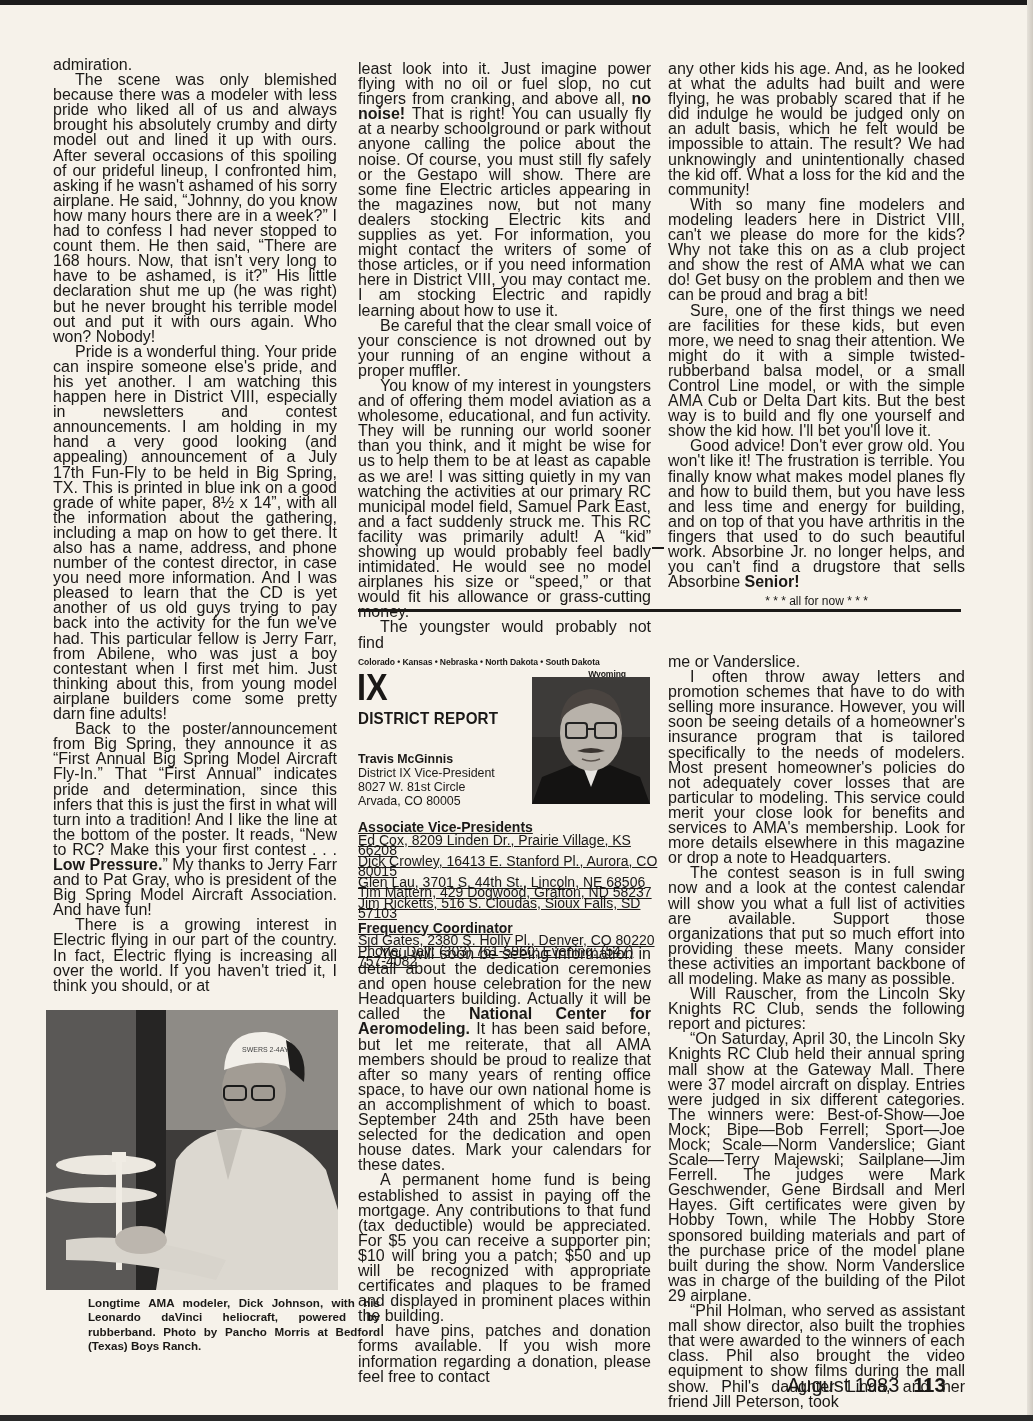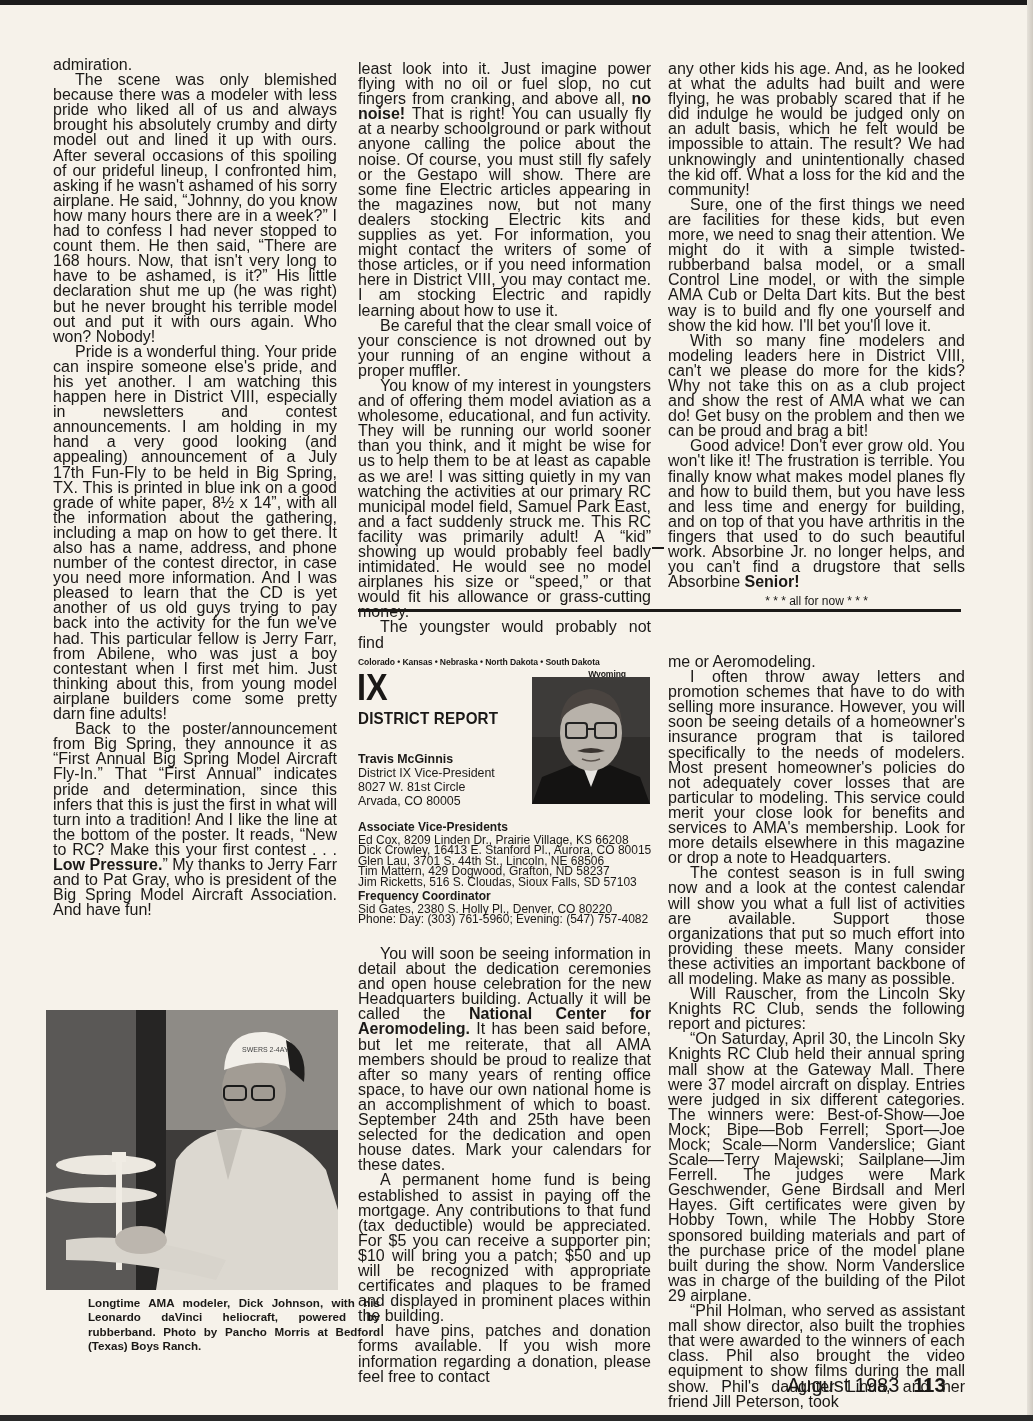--- a/index.html
+++ b/index.html
@@ -27,21 +27,21 @@
   .stars { position: absolute; left: 668px; top: 575px; width: 297px; text-align: center; font-size: 12px; margin-top: 19px; }
   .rule { position: absolute; left: 358px; top: 609px; width: 603px; height: 3px; background: #1c1a18; }
 
   .states { position: absolute; left: 358px; top: 656px; width: 268px; font-size: 8.6px; font-weight: bold; line-height: 12px; letter-spacing: -0.1px; }
   .states .row1 { white-space: nowrap; }
   .states .row2 { text-align: right; padding-left: 60px; }
   .roman { position: absolute; left: 357px; top: 670px; font-size: 36px; font-weight: bold; line-height: 36px; font-family: "Liberation Sans", sans-serif; transform: scaleX(0.9); transform-origin: left; }
   .report-title { position: absolute; left: 358px; top: 709px; font-size: 16.5px; font-weight: bold; letter-spacing: 0.2px; transform: scaleX(0.92); transform-origin: left; }
   .vp-block { position: absolute; left: 358px; top: 752px; font-size: 12.4px; line-height: 14px; }
   .vp-block .name { font-weight: bold; }
-  .assoc { position: absolute; left: 358px; top: 822px; width: 300px; font-size: 12px; line-height: 10.5px; }
+  .assoc { position: absolute; left: 358px; top: 822px; width: 300px; font-size: 14px; line-height: 10.5px; text-decoration: underline; }
   .assoc .heading { font-weight: bold; margin-bottom: 2px; }
   .assoc .freq { margin-top: 4px; }
 
   .portrait { position: absolute; left: 532px; top: 677px; width: 118px; height: 127px; background: #3a3836; overflow: hidden; }
   .portrait svg { width: 100%; height: 100%; display: block; }
 
   .photo { position: absolute; left: 46px; top: 1010px; width: 292px; height: 280px; background: #4a4846; overflow: hidden; }
   .photo svg { width: 100%; height: 100%; display: block; }
   .caption { position: absolute; left: 46px; top: 1296px; width: 292px; font-size: 11.6px; line-height: 14.3px; font-weight: bold; text-align: justify; margin-left: 42px; }
 
@@ -54,34 +54,35 @@
 
 <div class="top-edge"></div>
 <div class="right-edge"></div>
 <div class="bottom-edge"></div>
 
 <div class="col" id="col1">
   <p class="noindent">admiration.</p>
   <p>The scene was only blemished because there was a modeler with less pride who liked all of us and always brought his absolutely crumby and dirty model out and lined it up with ours. After several occasions of this spoiling of our prideful lineup, I confronted him, asking if he wasn't ashamed of his sorry airplane. He said, “Johnny, do you know how many hours there are in a week?” I had to confess I had never stopped to count them. He then said, “There are 168 hours. Now, that isn't very long to have to be ashamed, is it?” His little declaration shut me up (he was right) but he never brought his terrible model out and put it with ours again. Who won? Nobody!</p>
   <p>Pride is a wonderful thing. Your pride can inspire someone else's pride, and his yet another. I am watching this happen here in District VIII, especially in newsletters and contest announcements. I am holding in my hand a very good looking (and appealing) announcement of a July 17th Fun-Fly to be held in Big Spring, TX. This is printed in blue ink on a good grade of white paper, 8½ x 14”, with all the information about the gathering, including a map on how to get there. It also has a name, address, and phone number of the contest director, in case you need more information. And I was pleased to learn that the CD is yet another of us old guys trying to pay back into the activity for the fun we've had. This particular fellow is Jerry Farr, from Abilene, who was just a boy contestant when I first met him. Just thinking about this, from young model airplane builders come some pretty darn fine adults!</p>
   <p><span>Back to the poster/announcement from Big Spring, they announce it as “First Annual Big Spring Model Aircraft Fly-In.” That “First Annual” indicates pride and determination, since this infers that this is just the first in what will turn into a tradition! And I like the line at the bottom of the poster. It reads, “New to RC? Make this your first contest . . .</span> <b>Low Pressure.</b><span>” My thanks to Jerry Farr and to Pat Gray, who is president of the Big Spring Model Aircraft Association. And have fun!</span></p>
+  <p>There is a growing interest in Electric flying in our part of the country. In fact, Electric flying is increasing all over the world. If you haven't tried it, I think you should, or at</p>
 </div>
 
 <div class="col" id="col2">
   <p class="noindent"><span>least look into it. Just imagine power flying with no oil or fuel slop, no cut fingers from cranking, and above all, </span><b>no noise!</b><span> That is right! You can usually fly at a nearby schoolground or park without anyone calling the police about the noise. Of course, you must still fly safely or the Gestapo will show. There are some fine Electric articles appearing in the magazines now, but not many dealers stocking Electric kits and supplies as yet. For information, you might contact the writers of some of those articles, or if you need information here in District VIII, you may contact me. I am stocking Electric and rapidly learning about how to use it.</span></p>
   <p>Be careful that the clear small voice of your conscience is not drowned out by your running of an engine without a proper muffler.</p>
   <p>You know of my interest in youngsters and of offering them model aviation as a wholesome, educational, and fun activity. They will be running our world sooner than you think, and it might be wise for us to help them to be at least as capable as we are! I was sitting quietly in my van watching the activities at our primary RC municipal model field, Samuel Park East, and a fact suddenly struck me. This RC facility was primarily adult! A “kid” showing up would probably feel badly intimidated. He would see no model airplanes his size or “speed,” or that would fit his allowance or grass-cutting money.</p>
   <p>The youngster would probably not find</p>
 </div>
 <div class="dash-mark"></div>
 
 <div class="col" id="col3">
   <p class="noindent">any other kids his age. And, as he looked at what the adults had built and were flying, he was probably scared that if he did indulge he would be judged only on an adult basis, which he felt would be impossible to attain. The result? We had unknowingly and unintentionally chased the kid off. What a loss for the kid and the community!</p>
+  <p>With so many fine modelers and modeling leaders here in District VIII, can't we please do more for the kids? Why not take this on as a club project and show the rest of AMA what we can do! Get busy on the problem and then we can be proud and brag a bit!</p>
   <p>Sure, one of the first things we need are facilities for these kids, but even more, we need to snag their attention. We might do it with a simple twisted-rubberband balsa model, or a small Control Line model, or with the simple AMA Cub or Delta Dart kits. But the best way is to build and fly one yourself and show the kid how. I'll bet you'll love it.</p>
-  <p>With so many fine modelers and modeling leaders here in District VIII, can't we please do more for the kids? Why not take this on as a club project and show the rest of AMA what we can do! Get busy on the problem and then we can be proud and brag a bit!</p>
   <p><span>Good advice! Don't ever grow old. You won't like it! The frustration is terrible. You finally know what makes model planes fly and how to build them, but you have less and less time and energy for building, and on top of that you have arthritis in the fingers that used to do such beautiful work. Absorbine Jr. no longer helps, and you can't find a drugstore that sells Absorbine </span><b>Senior!</b></p>
 </div>
 <div class="stars">* * * all for now * * *</div>
 
 <div class="rule"></div>
 
 <div class="states">
   <div class="row1">Colorado • Kansas • Nebraska • North Dakota • South Dakota</div>
   <div class="row2">Wyoming</div>
 </div>
@@ -123,21 +124,21 @@
   <div>Phone: Day: (303) 761-5960; Evening: (547) 757-4082</div>
 </div>
 
 <div class="col" id="col2b">
   <p><span>You will soon be seeing information in detail about the dedication ceremonies and open house celebration for the new Headquarters building. Actually it will be called the </span><b>National Center for Aeromodeling.</b><span> It has been said before, but let me reiterate, that all AMA members should be proud to realize that after so many years of renting office space, to have our own national home is an accomplishment of which to boast. September 24th and 25th have been selected for the dedication and open house dates. Mark your calendars for these dates.</span></p>
   <p>A permanent home fund is being established to assist in paying off the mortgage. Any contributions to that fund (tax deductible) would be appreciated. For $5 you can receive a supporter pin; $10 will bring you a patch; $50 and up will be recognized with appropriate certificates and plaques to be framed and displayed in prominent places within the building.</p>
   <p>I have pins, patches and donation forms available. If you wish more information regarding a donation, please feel free to contact</p>
 </div>
 
 <div class="col" id="col3b">
-  <p class="noindent">me or Aeromodeling.</p>
+  <p class="noindent">me or Vanderslice.</p>
   <p>I often throw away letters and promotion schemes that have to do with selling more insurance. However, you will soon be seeing details of a homeowner's insurance program that is tailored specifically to the needs of modelers. Most present homeowner's policies do not adequately cover losses that are particular to modeling. This service could merit your close look for benefits and services to AMA's membership. Look for more details elsewhere in this magazine or drop a note to Headquarters.</p>
   <p>The contest season is in full swing now and a look at the contest calendar will show you what a full list of activities are available. Support those organizations that put so much effort into providing these meets. Many consider these activities an important backbone of all modeling. Make as many as possible.</p>
   <p>Will Rauscher, from the Lincoln Sky Knights RC Club, sends the following report and pictures:</p>
   <p>“On Saturday, April 30, the Lincoln Sky Knights RC Club held their annual spring mall show at the Gateway Mall. There were 37 model aircraft on display. Entries were judged in six different categories. The winners were: Best-of-Show—Joe Mock; Bipe—Bob Ferrell; Sport—Joe Mock; Scale—Norm Vanderslice; Giant Scale—Terry Majewski; Sailplane—Jim Ferrell. The judges were Mark Geschwender, Gene Birdsall and Merl Hayes. Gift certificates were given by Hobby Town, while The Hobby Store sponsored building materials and part of the purchase price of the model plane built during the show. Norm Vanderslice was in charge of the building of the Pilot 29 airplane.</p>
   <p>“Phil Holman, who served as assistant mall show director, also built the trophies that were awarded to the winners of each class. Phil also brought the video equipment to show films during the mall show. Phil's daughter Linda, and her friend Jill Peterson, took</p>
 </div>
 
 <div class="photo">
   <svg viewBox="0 0 292 280" preserveAspectRatio="none">
     <rect width="292" height="280" fill="#3e3c3a"></rect>

